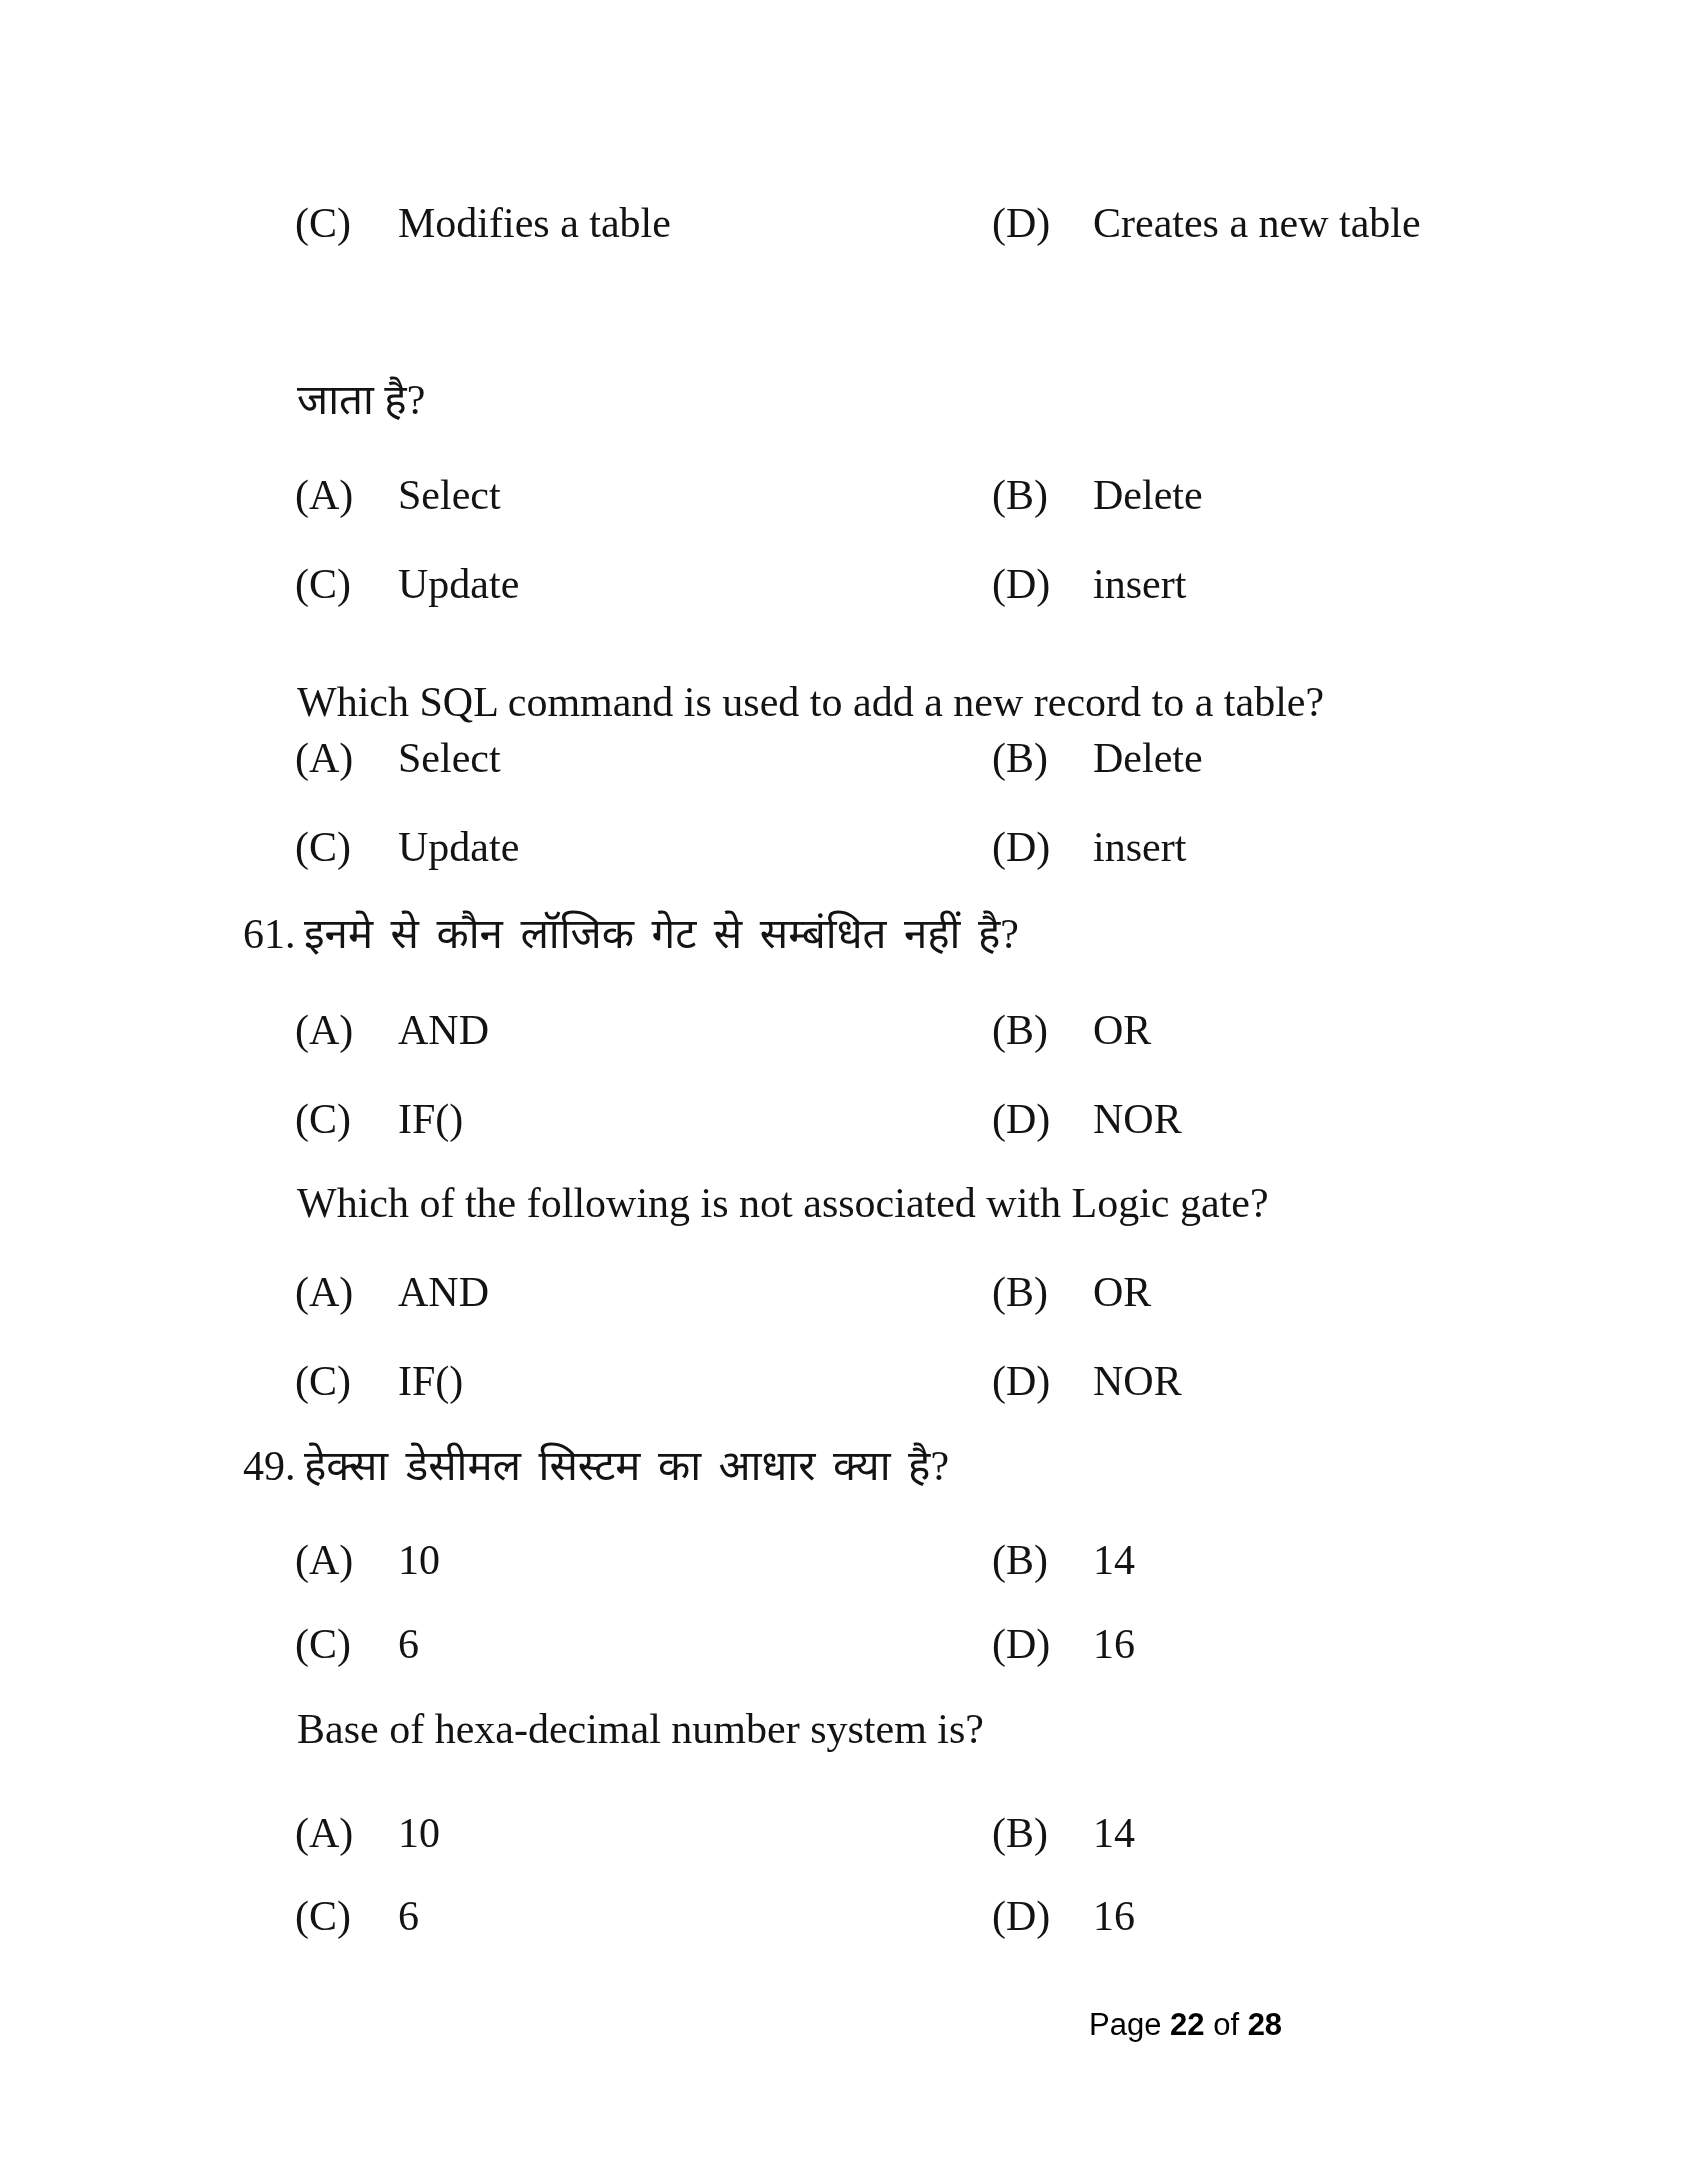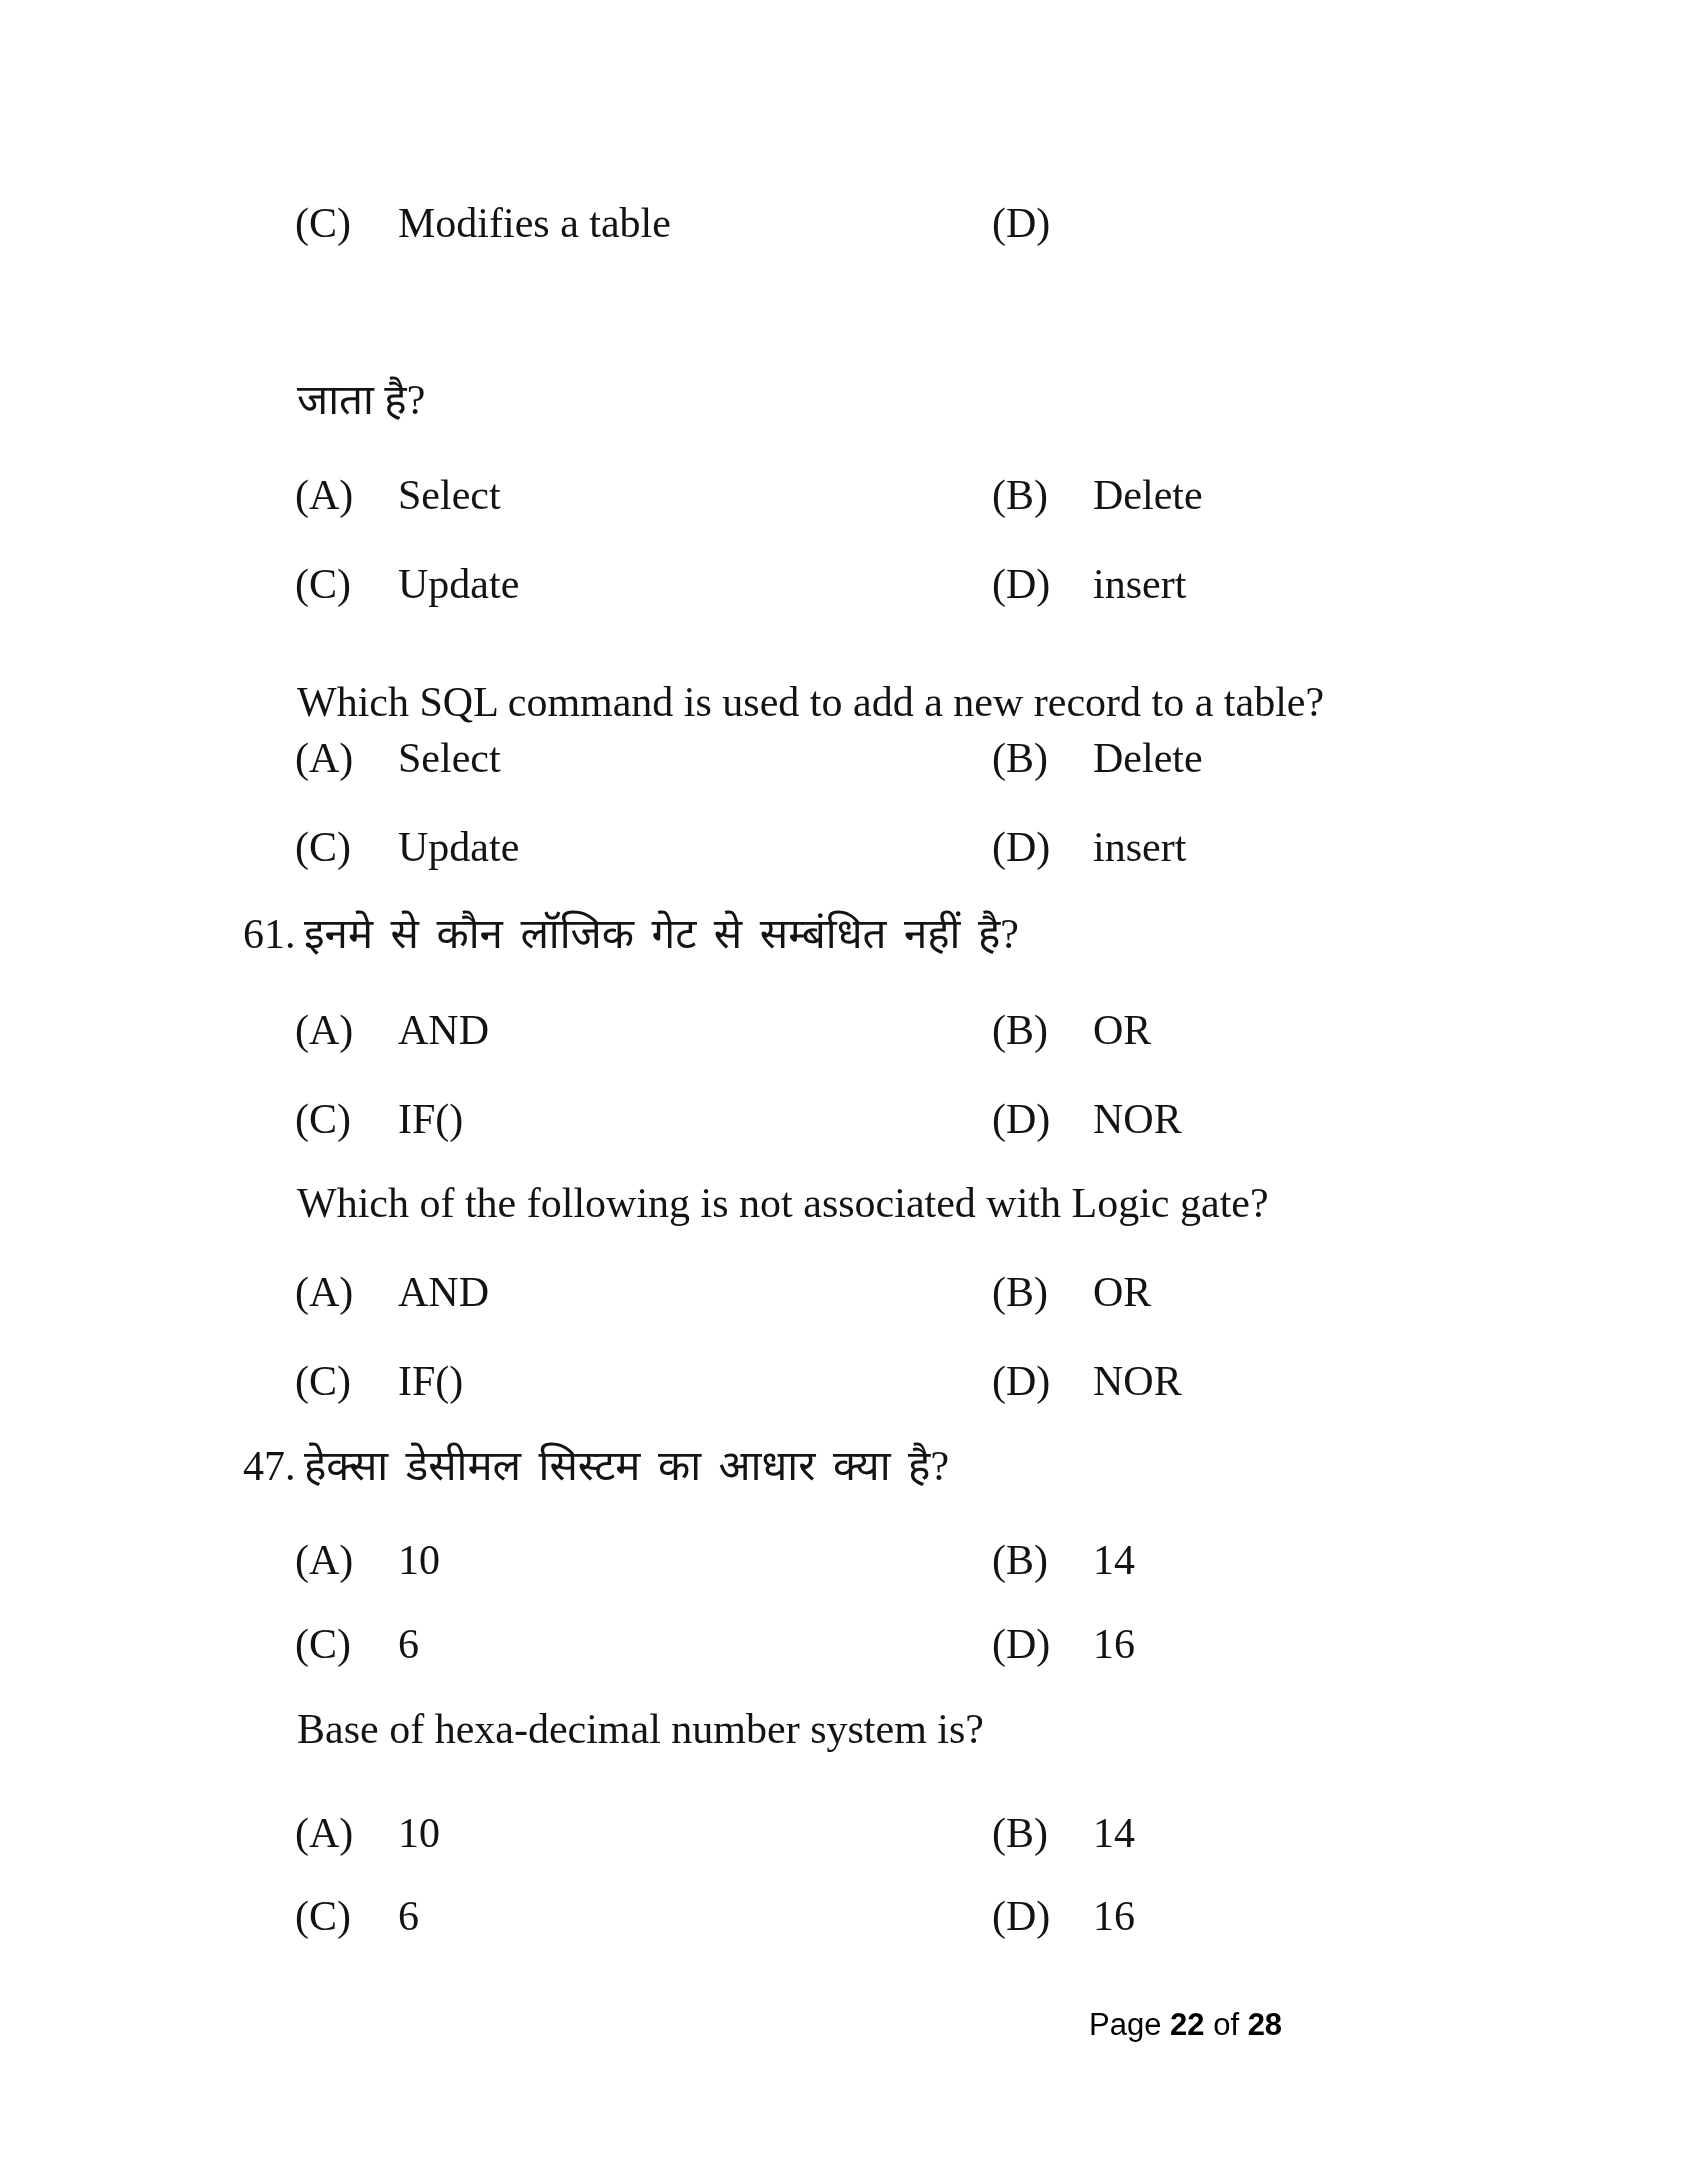--- a/index.html
+++ b/index.html
@@ -47,20 +47,21 @@
 </style>
 </head>
 <body>
 
 <div class="page">
 
   <div class="line" style="top:193px">
     <span class="l-letter">(C)</span>
     <span class="l-text">Modifies a table</span>
     <span class="r-letter">(D)</span>
+    <span class="r-text">Creates a new table</span>
   </div>
 
   <div class="line" style="top:370px">
     <span class="cont-text">जाता है?</span>
   </div>
   <div class="line" style="top:465px">
     <span class="l-letter">(A)</span>
     <span class="l-text">Select</span>
     <span class="r-letter">(B)</span>
     <span class="r-text">Delete</span>
@@ -115,21 +116,21 @@
     <span class="r-text">OR</span>
   </div>
   <div class="line" style="top:1351px">
     <span class="l-letter">(C)</span>
     <span class="l-text">IF()</span>
     <span class="r-letter">(D)</span>
     <span class="r-text">NOR</span>
   </div>
 
   <div class="line" style="top:1436px">
-    <span class="q-number">47.</span>
+    <span class="q-number">49.</span>
     <span class="q-text-hi">हेक्सा डेसीमल सिस्टम का आधार क्या है?</span>
   </div>
   <div class="line" style="top:1530px">
     <span class="l-letter">(A)</span>
     <span class="l-text">10</span>
     <span class="r-letter">(B)</span>
     <span class="r-text">14</span>
   </div>
   <div class="line" style="top:1614px">
     <span class="l-letter">(C)</span>

